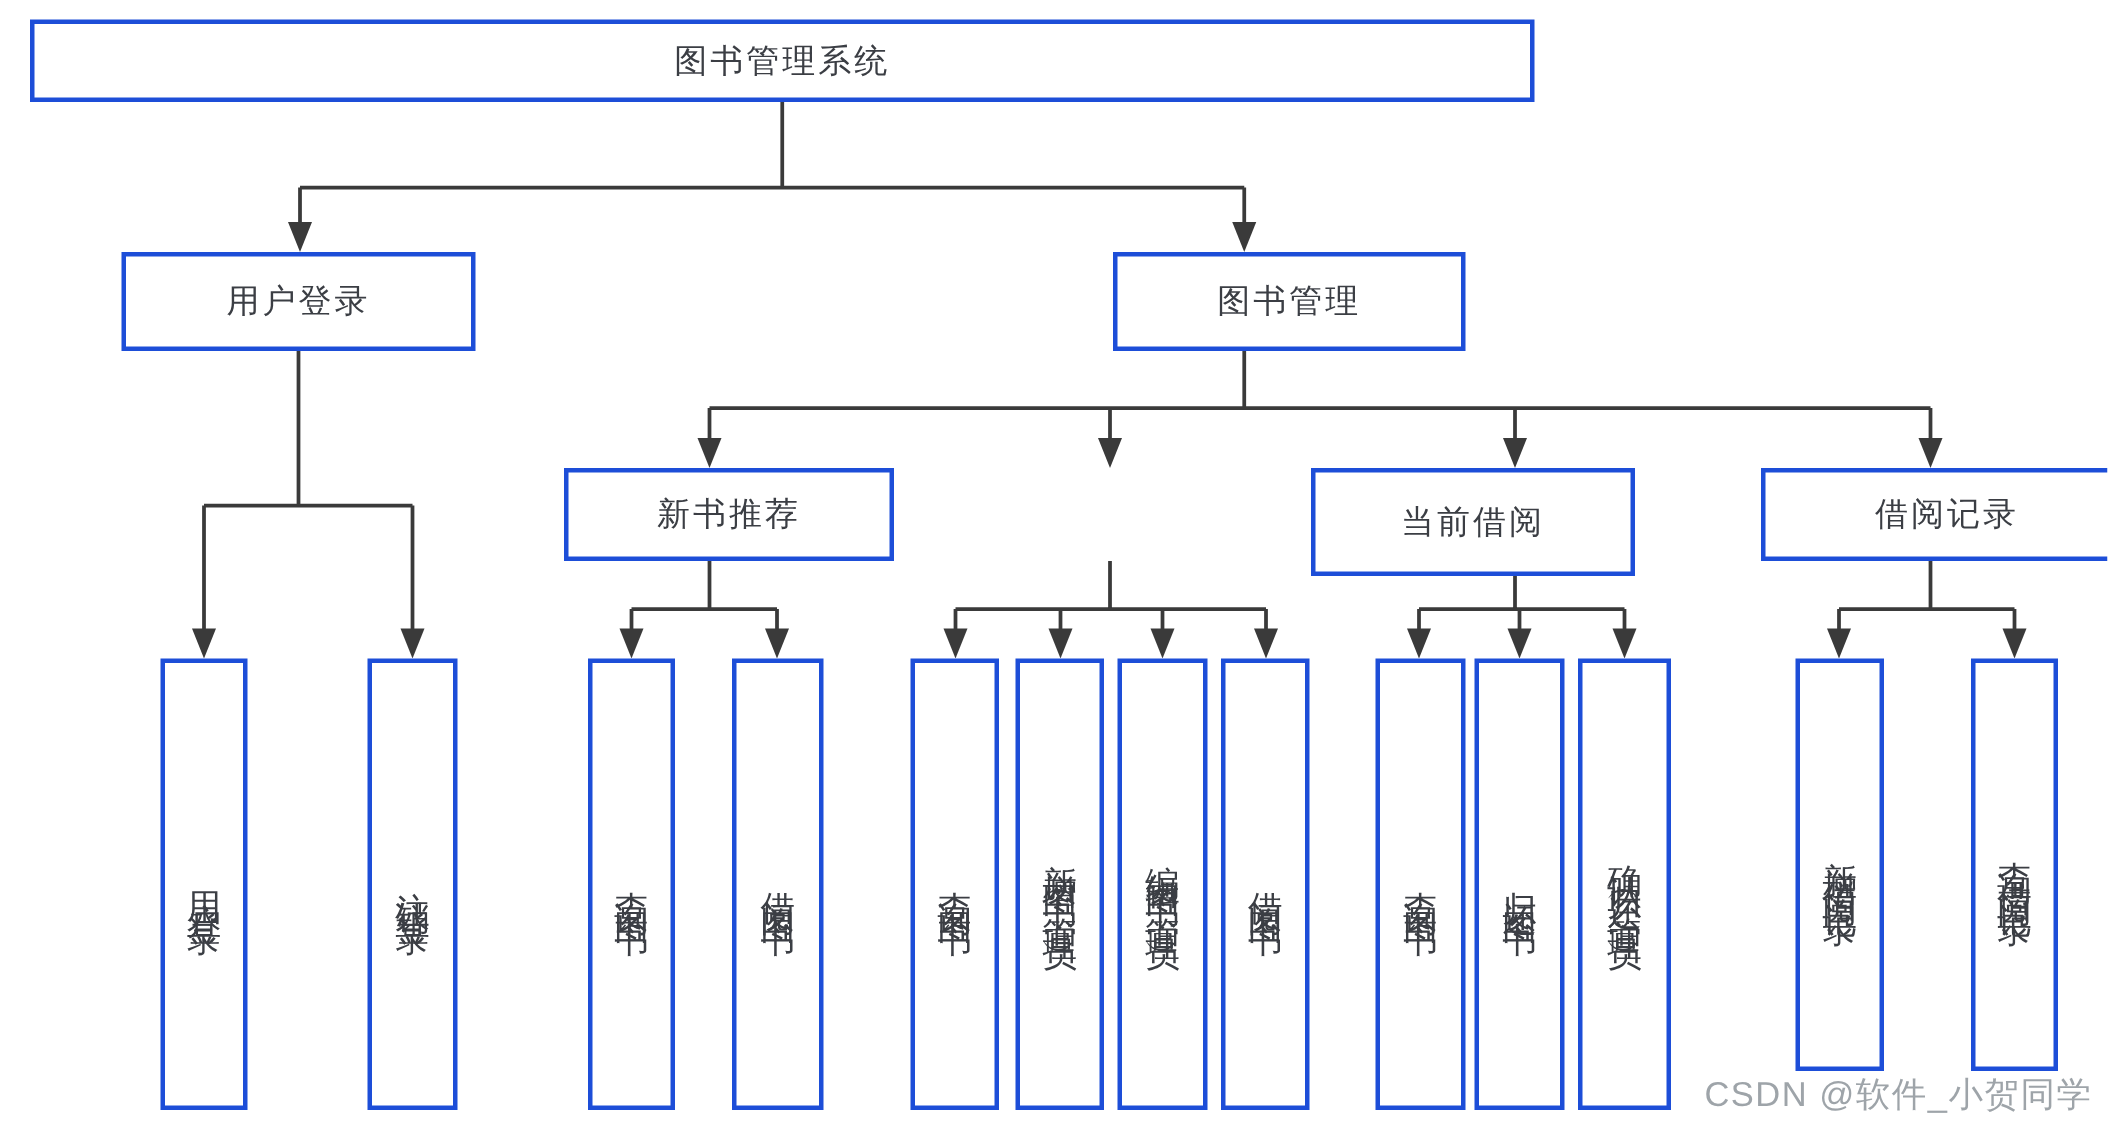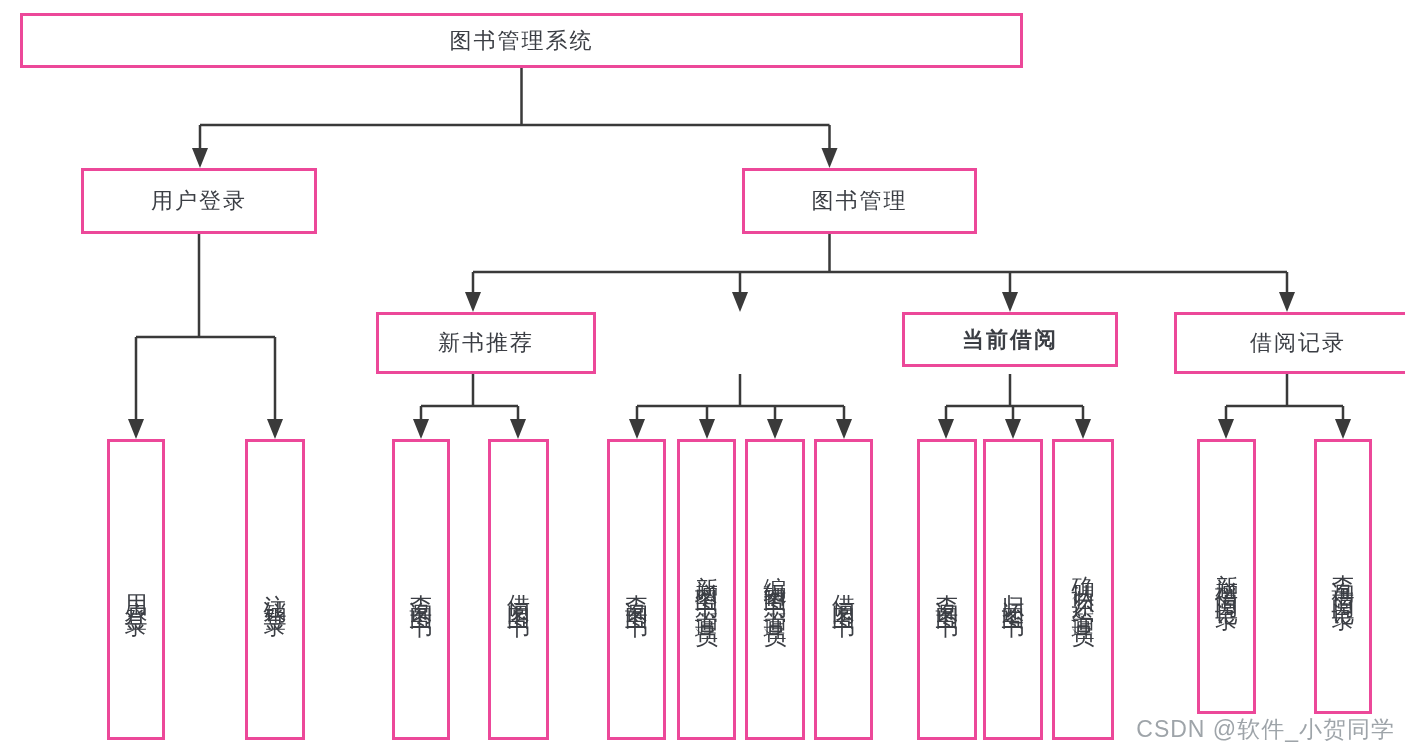--- a/index.html
+++ b/index.html
@@ -13,21 +13,21 @@
   }
   .connectors {
     position: absolute;
     left: 0; top: 0;
     width: 1405px; height: 747px;
     pointer-events: none;
   }
   .box {
     position: absolute;
     box-sizing: border-box;
-    border: 3px solid #ec4899;
+    border: 3px solid #1d4ed8;
     background: #ffffff;
     display: flex;
     align-items: center;
     justify-content: center;
   }
   .box .lbl {
     color: #3b3e44;
     font-size: 22px;
     letter-spacing: 2px;
     white-space: nowrap;
@@ -103,21 +103,21 @@
   <div class="box" style="left:81px; top:168px; width:236px; height:66px;">
     <span class="lbl">用户登录</span>
   </div>
   <div class="box" style="left:742px; top:168px; width:235px; height:66px;">
     <span class="lbl">图书管理</span>
   </div>
 
   <div class="box" style="left:376px; top:312px; width:220px; height:62px;">
     <span class="lbl">新书推荐</span>
   </div>
-  <div class="box" style="left:902px; top:312px; width:216px; height:55px;font-weight:bold;">
+  <div class="box" style="left:874px; top:312px; width:216px; height:72px;">
     <span class="lbl">当前借阅</span>
   </div>
   <div class="box" style="left:1174px; top:312px; width:248px; height:62px;">
     <span class="lbl">借阅记录</span>
   </div>
 
   <div class="box v" style="left:107px; top:439px; width:58px; height:301px;">
     <span class="lbl">用户登录</span>
   </div>
   <div class="box v" style="left:245px; top:439px; width:60px; height:301px;">

